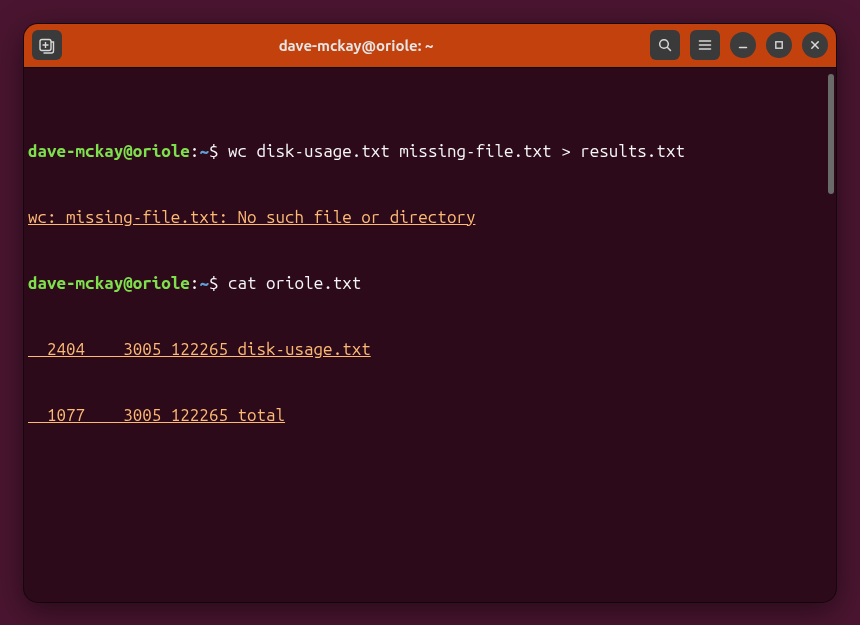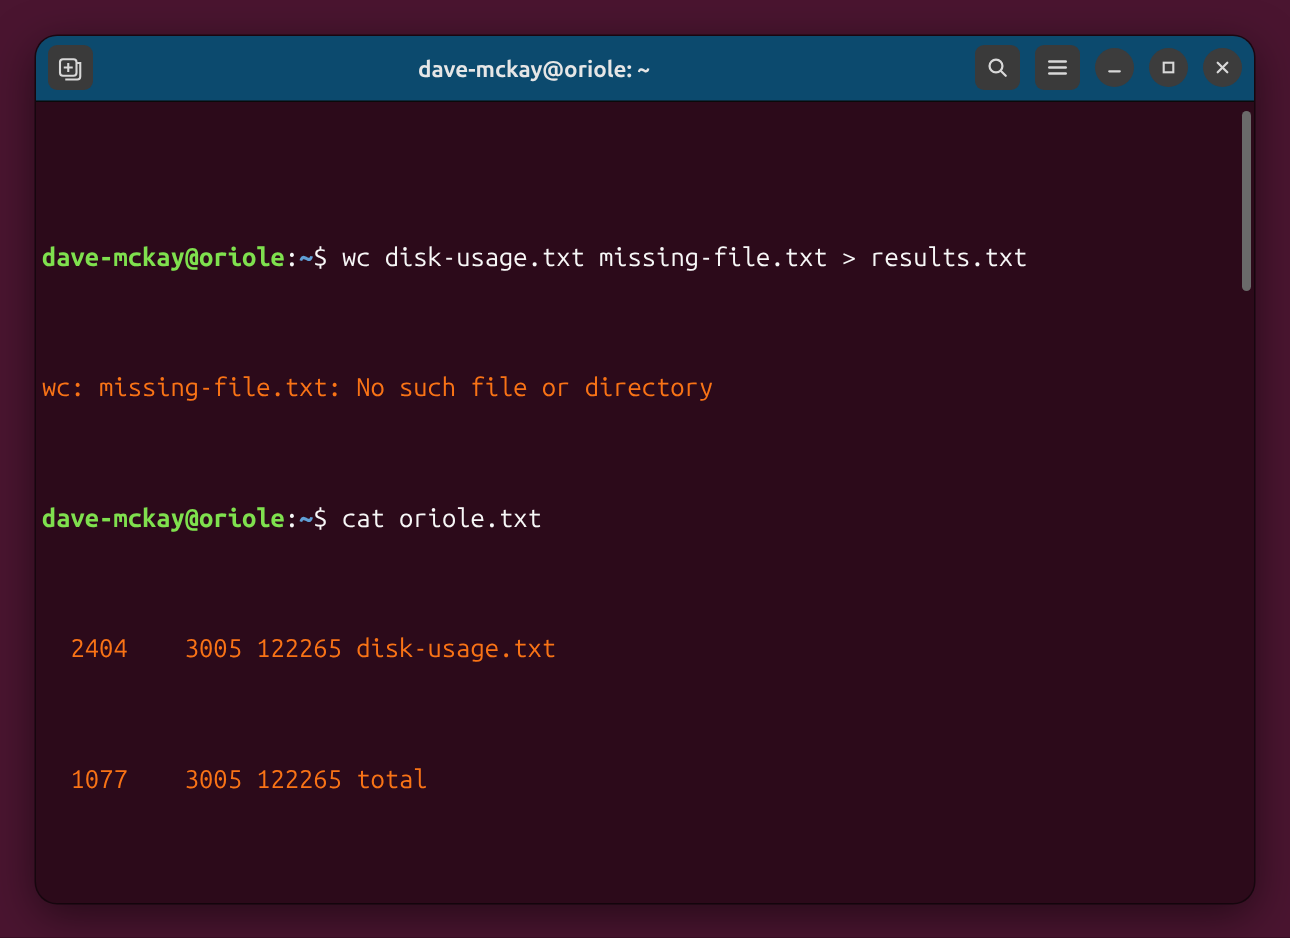--- a/index.html
+++ b/index.html
@@ -17,21 +17,21 @@
       height: 578px;
       background: #2c0a1a;
       border-radius: 14px;
       overflow: hidden;
       box-shadow: 0 0 0 1px rgba(0,0,0,0.6), 0 8px 30px rgba(0,0,0,0.5);
       display: flex;
       flex-direction: column;
     }
     .titlebar {
       height: 44px;
-      background: #0c4a6e;
+      background: #c2410c;
       display: flex;
       align-items: center;
       padding: 16px 8px;
       gap: 8px;
       border-bottom: 1px solid #0a0a0a;
     }
     .titlebar-left {
       display: flex;
       align-items: center;
       gap: 6px;
@@ -82,27 +82,27 @@
     }
     .scrollbar {
       position: absolute;
       right: 2px;
       top: 6px;
       width: 6px;
       height: 120px;
       background: #6a6a6a;
       border-radius: 3px;
     }
-    .line { white-space: pre; margin-top: 21px; }
+    .line { white-space: pre; }
     .user { color: #7fe04e; font-weight: bold; }
     .colon { color: #f7f7f7; }
     .path { color: #5f9fd6; font-weight: bold; }
     .dollar { color: #f7f7f7; }
     .cmd { color: #f7f7f7; }
-    .out { color: #f97316; }
+    .out { color: #fdba74; text-decoration: underline; }
     .cursor {
       display: inline-block;
       width: 10px;
       height: 18px;
       background: #f7f7f7;
       vertical-align: -2px;
       margin-left: 2px;
     }
   </style>
 </head>

